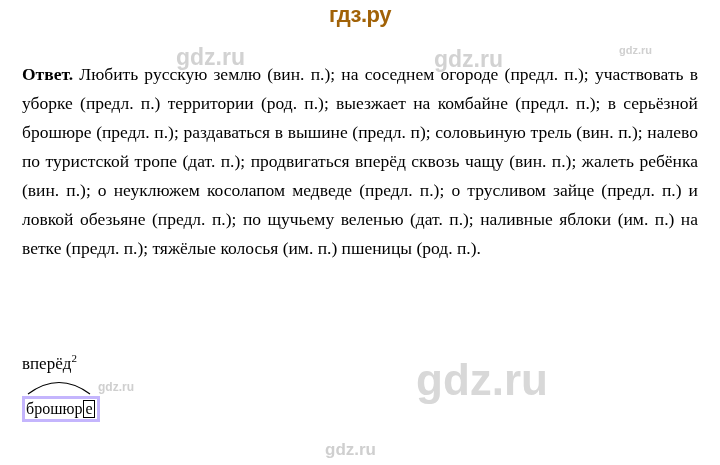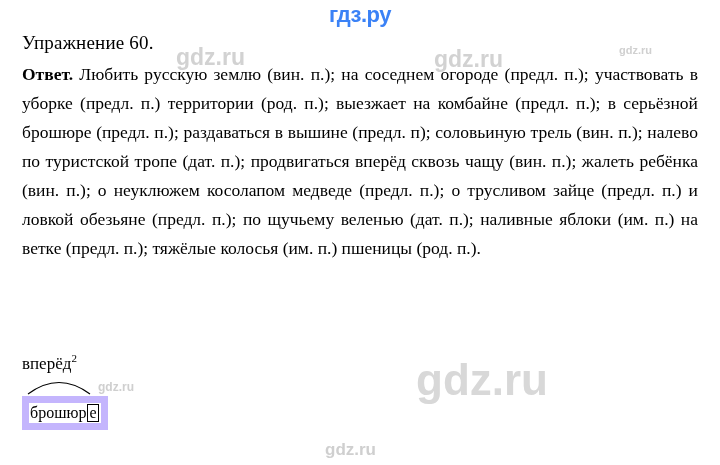--- a/index.html
+++ b/index.html
@@ -23,21 +23,21 @@
 
   
   .site-logo {
     position: absolute;
     top: 2px;
     left: 50%;
     transform: translateX(-50%);
     font-family: "Liberation Sans", sans-serif;
     font-size: 22px;
     font-weight: bold;
-    color: #3b82f6;
+    color: #a16207;
     letter-spacing: -0.5px;
   }
 
   
   .wm {
     position: absolute;
     font-family: "Liberation Sans", sans-serif;
     font-weight: bold;
     color: #d8d8d8;
     white-space: nowrap;
@@ -89,21 +89,21 @@
   .morph-word sup {
     font-size: 11px;
     vertical-align: super;
   }
   .morph-box {
     position: absolute;
     left: 22px;
     top: 396px;
     font-size: 16px;
     padding: 1px 2px 1px 1px;
-    border: 7px solid #c4b5fd;
+    border: 3px solid #c4b5fd;
     display: inline-block;
     line-height: 18px;
   }
   
   .arc {
     position: absolute;
     left: 27px;
     top: 377px;
     width: 64px;
     height: 18px;
@@ -130,21 +130,20 @@
 
   <div class="site-logo">гдз.ру</div>
 
   <div class="wm w1">gdz.ru</div>
   <div class="wm w2">gdz.ru</div>
   <div class="wm w3">gdz.ru</div>
   <div class="wm w4">gdz.ru</div>
   <div class="wm w5">gdz.ru</div>
   <div class="wm w6">gdz.ru</div>
 
-  <div class="ex-title">Упражнение 60.</div>
 
   <div class="answer">
     <b>Ответ.</b><span> Любить русскую землю (вин. п.); на соседнем огороде (предл. п.);  участвовать в уборке (предл. п.) территории (род. п.); выезжает на комбайне (предл. п.); в серьёзной брошюре (предл. п.); раздаваться в вышине (предл. п); соловьиную трель (вин. п.); налево по туристской тропе (дат. п.); продвигаться вперёд сквозь чащу (вин. п.); жалеть ребёнка (вин. п.); о неуклюжем косолапом медведе (предл. п.); о трусливом зайце (предл. п.) и ловкой обезьяне (предл. п.); по щучьему веленью (дат. п.); наливные яблоки (им. п.) на ветке (предл. п.); тяжёлые колосья (им. п.) пшеницы (род. п.).</span>
   </div>
 
   <div class="morph">
     <span class="morph-word"><span>вперёд</span><sup>2</sup></span>
   </div>
 
   <svg class="arc" viewBox="0 0 64 18">

